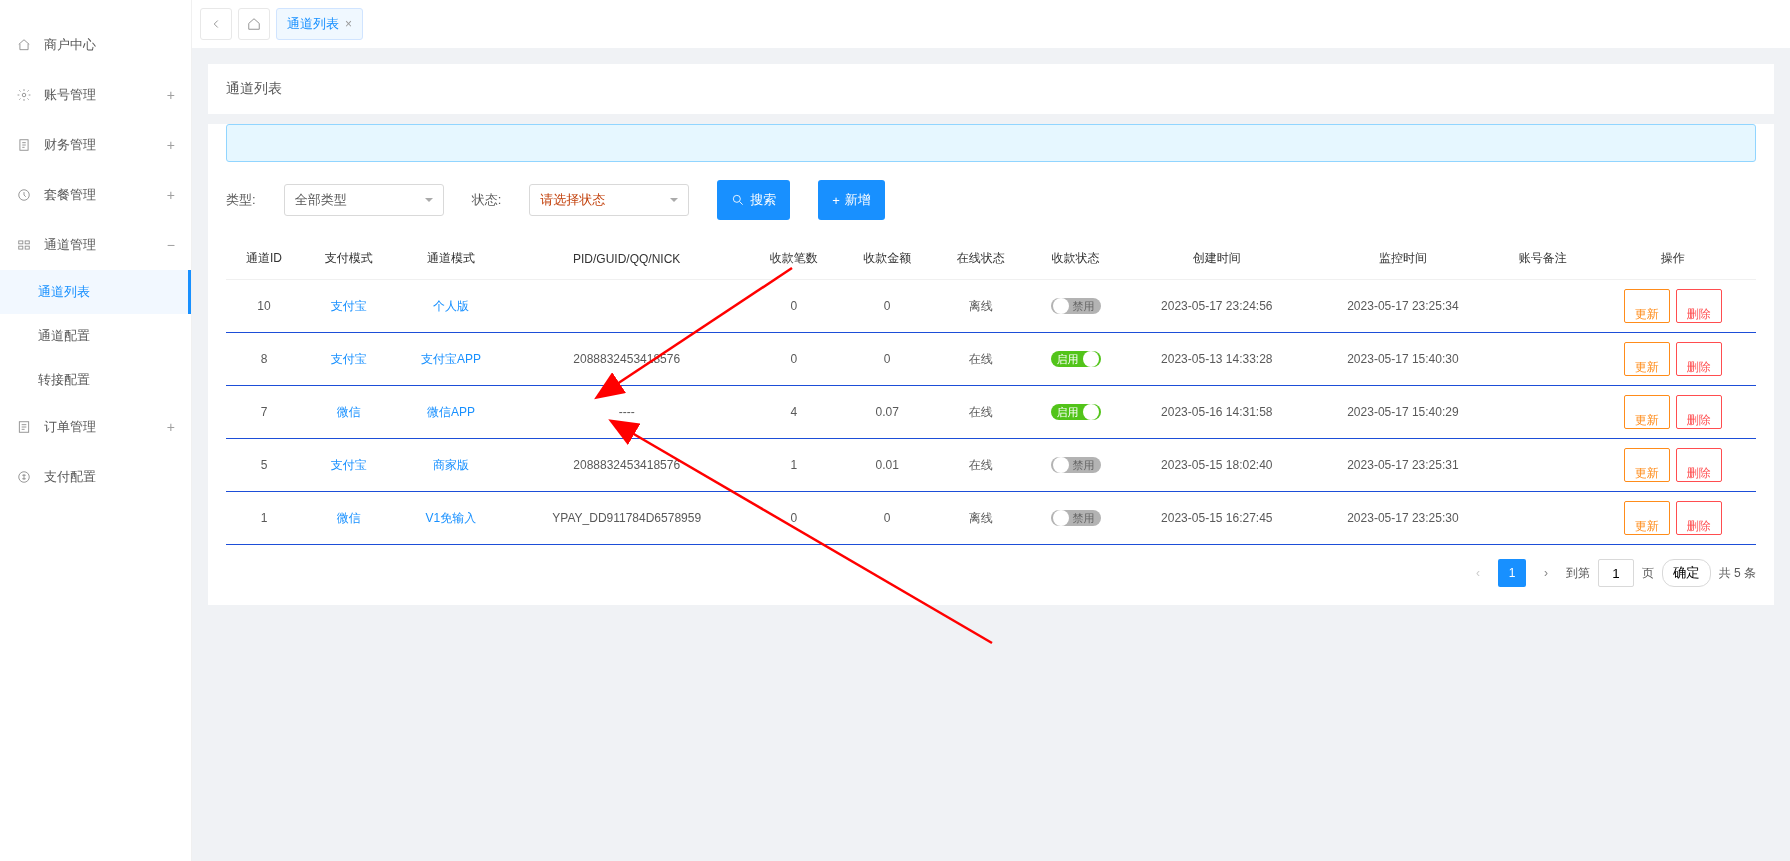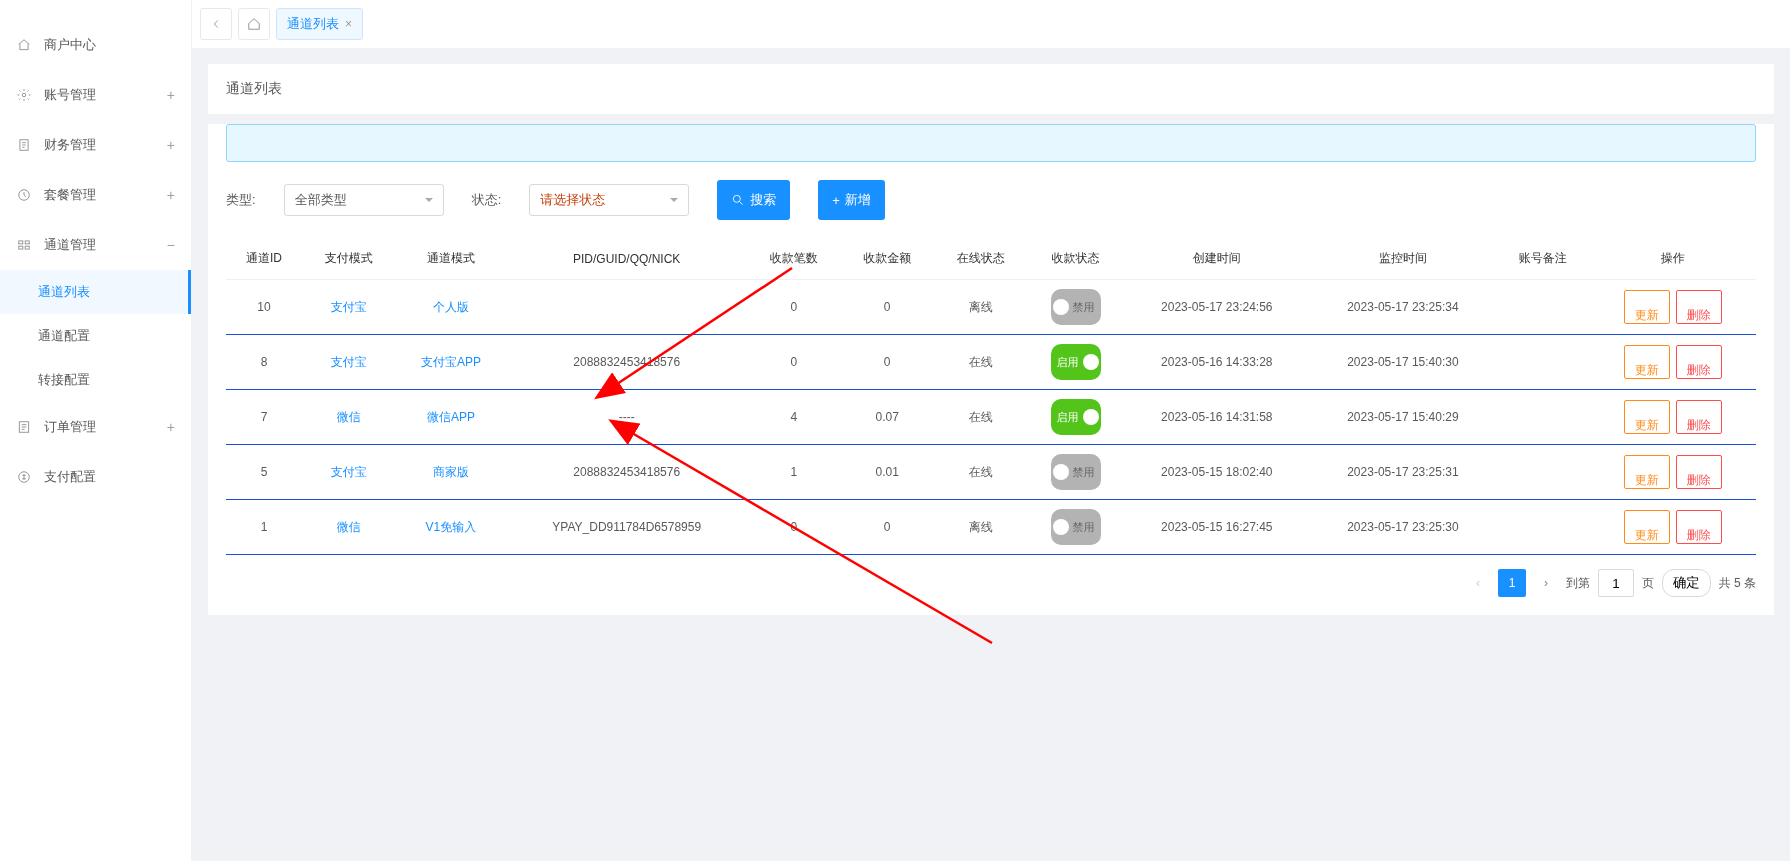--- a/index.html
+++ b/index.html
@@ -40,21 +40,21 @@
 .tbl-wrap { background: #fff; padding: 0 18px 18px 18px; }
 .tbl { width: 100%; border-collapse: collapse; }
 .tbl th { font-weight: 400; color: #333; padding: 12px 8px; font-size: 12px; text-align: center; border-bottom: 1px solid #f0f0f0; }
 .tbl td { padding: 9px 8px; text-align: center; font-size: 12px; border-bottom: 1px solid #1d4ed8; color: #595959; }
 .tbl td.link { color: #1890ff; cursor: pointer; }
 .status-offline { color: #ff4d4f; }
 .status-online { color: #52c41a; }
 .pid-red { color: #ff4d4f; }
 
 
-.toggle { width: 50px; height: 36px; border-radius: 10px; display: inline-flex; align-items: center; position: relative; font-size: 11px; color: #fff; cursor: pointer; }
+.toggle { width: 50px; height: 16px; border-radius: 10px; display: inline-flex; align-items: center; position: relative; font-size: 11px; color: #fff; cursor: pointer; }
 .toggle-off { background: #b3b3b3; justify-content: flex-end; padding-right: 6px; color: #666; }
 .toggle-off::before { content: ""; position: absolute; left: 2px; width: 16px; height: 16px; background: #fff; border-radius: 50%; }
 .toggle-on { background: #52c41a; justify-content: flex-start; padding-left: 6px; }
 .toggle-on::after { content: ""; position: absolute; right: 2px; width: 16px; height: 16px; background: #fff; border-radius: 50%; }
 .actions-cell { display: flex; gap: 6px; justify-content: center; }
 
 
 .pagination { display: flex; align-items: center; justify-content: flex-end; gap: 8px; padding: 14px 0 0 0; font-size: 12px; color: #595959; }
 .pg-arrow { width: 24px; height: 28px; display: flex; align-items: center; justify-content: center; color: #ccc; cursor: pointer; }
 .pg-num { width: 28px; height: 28px; display: flex; align-items: center; justify-content: center; background: #1890ff; color: #fff; border-radius: 2px; }
@@ -230,21 +230,21 @@
               </tr>
               <tr>
                 <td>8</td>
                 <td class="link">支付宝</td>
                 <td class="link">支付宝APP</td>
                 <td class="">2088832453418576</td>
                 <td>0</td>
                 <td>0</td>
                 <td class="status-online">在线</td>
                 <td><span class="toggle toggle-on">启用</span></td>
-                <td>2023-05-16 14:33:28</td>
+                <td>2023-05-13 14:33:28</td>
                 <td>2023-05-17 15:40:30</td>
                 <td></td>
                 <td>
                   <div class="actions-cell">
                     <button class="btn-sm btn-update">更新</button>
                     <button class="btn-sm btn-delete">删除</button>
                   </div>
                 </td>
               </tr>
               <tr>

